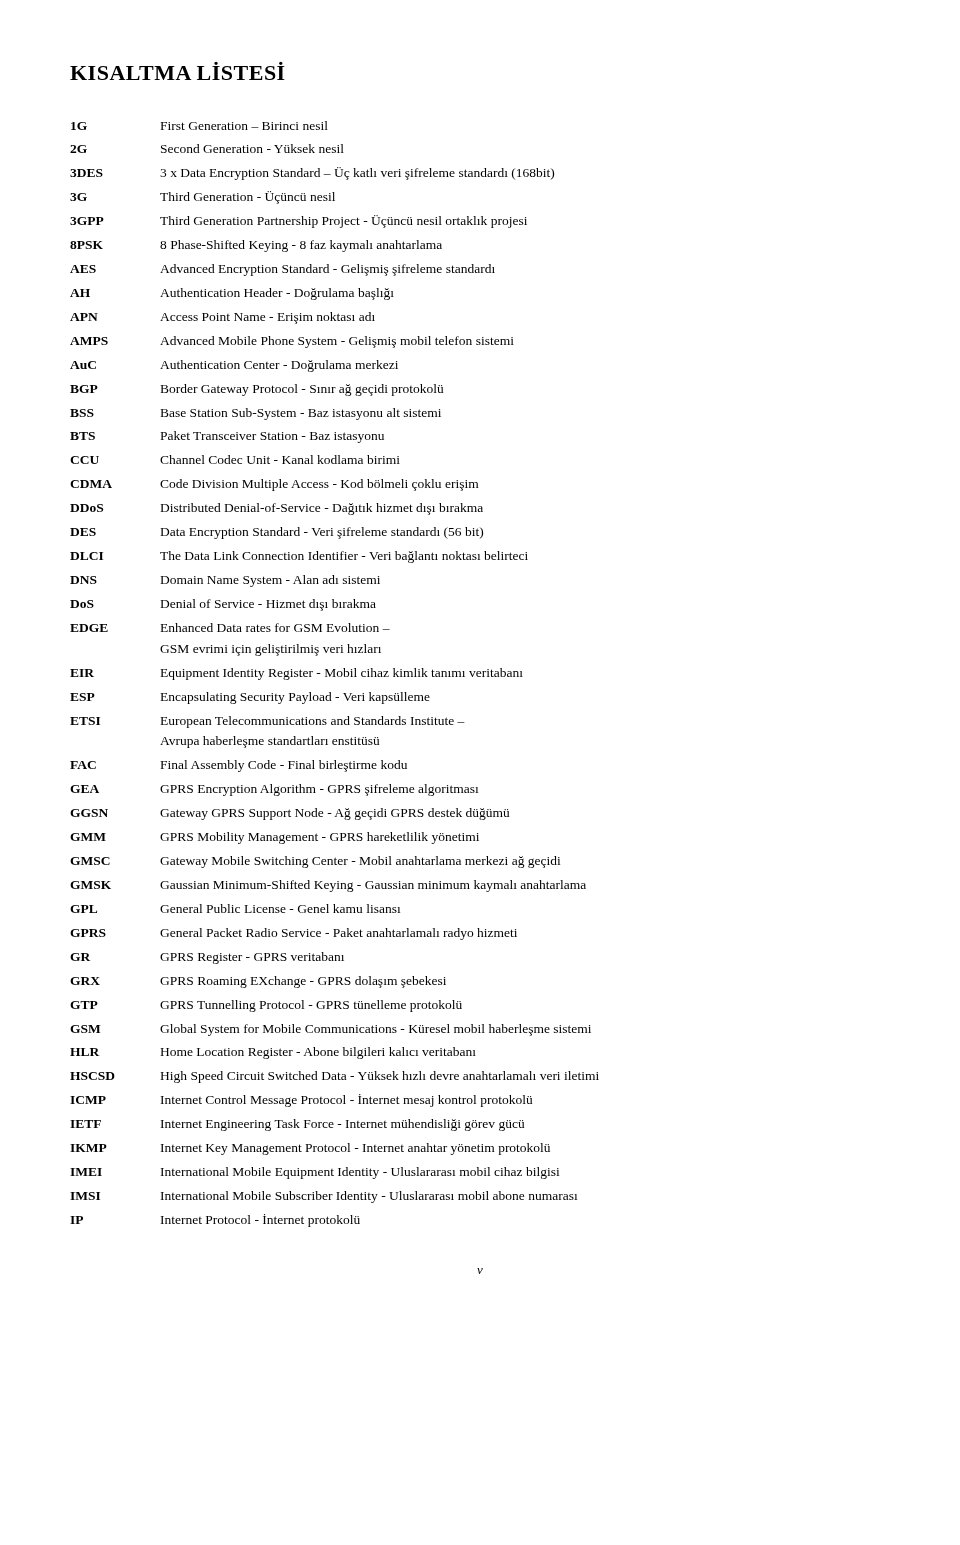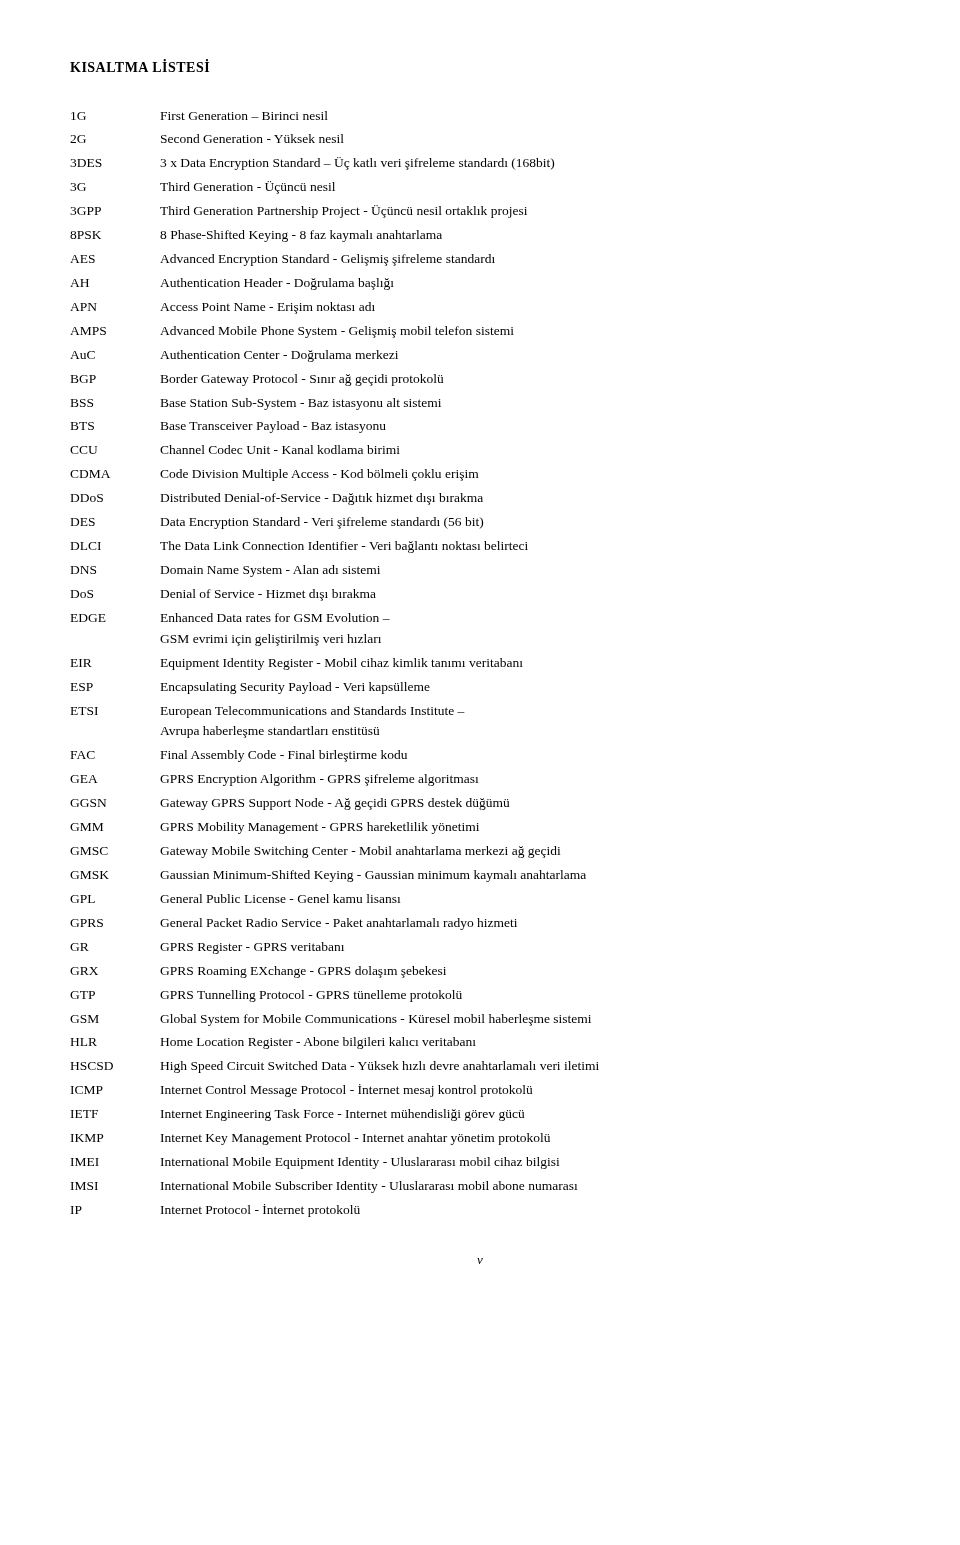--- a/index.html
+++ b/index.html
@@ -6,37 +6,37 @@
     body {
       background: #fff;
       font-family: 'Times New Roman', Times, serif;
       font-size: 13.5px;
       color: #000;
       width: 960px;
       min-height: 1545px;
       padding: 60px 70px 60px 70px;
     }
     h1 {
-      font-size: 14px;
+      font-size: 22px;
       font-weight: bold;
       margin-bottom: 28px;
       letter-spacing: 0.5px;
     }
     table {
       width: 100%;
       border-collapse: collapse;
     }
     td {
       vertical-align: top;
       padding: 1.5px 0;
       line-height: 1.55;
     }
     td.abbr {
       width: 90px;
-      font-weight: normal;
+      font-weight: bold;
       white-space: nowrap;
       vertical-align: top;
       padding-right: 18px;
     }
     td.def {
       vertical-align: top;
       margin-left: 40px;
     }
     .page-num {
       text-align: center;
@@ -99,21 +99,21 @@
       <tr>
         <td class="abbr">BGP</td>
         <td class="def">Border Gateway Protocol  - Sınır ağ geçidi protokolü</td>
       </tr>
       <tr>
         <td class="abbr">BSS</td>
         <td class="def">Base Station Sub-System - Baz istasyonu alt sistemi</td>
       </tr>
       <tr>
         <td class="abbr">BTS</td>
-        <td class="def">Base Transceiver Payload - Baz istasyonu</td>
+        <td class="def">Paket Transceiver Station - Baz istasyonu</td>
       </tr>
       <tr>
         <td class="abbr">CCU</td>
         <td class="def">Channel Codec Unit - Kanal kodlama birimi</td>
       </tr>
       <tr>
         <td class="abbr">CDMA</td>
         <td class="def">Code Division Multiple Access - Kod bölmeli çoklu erişim</td>
       </tr>
       <tr>

